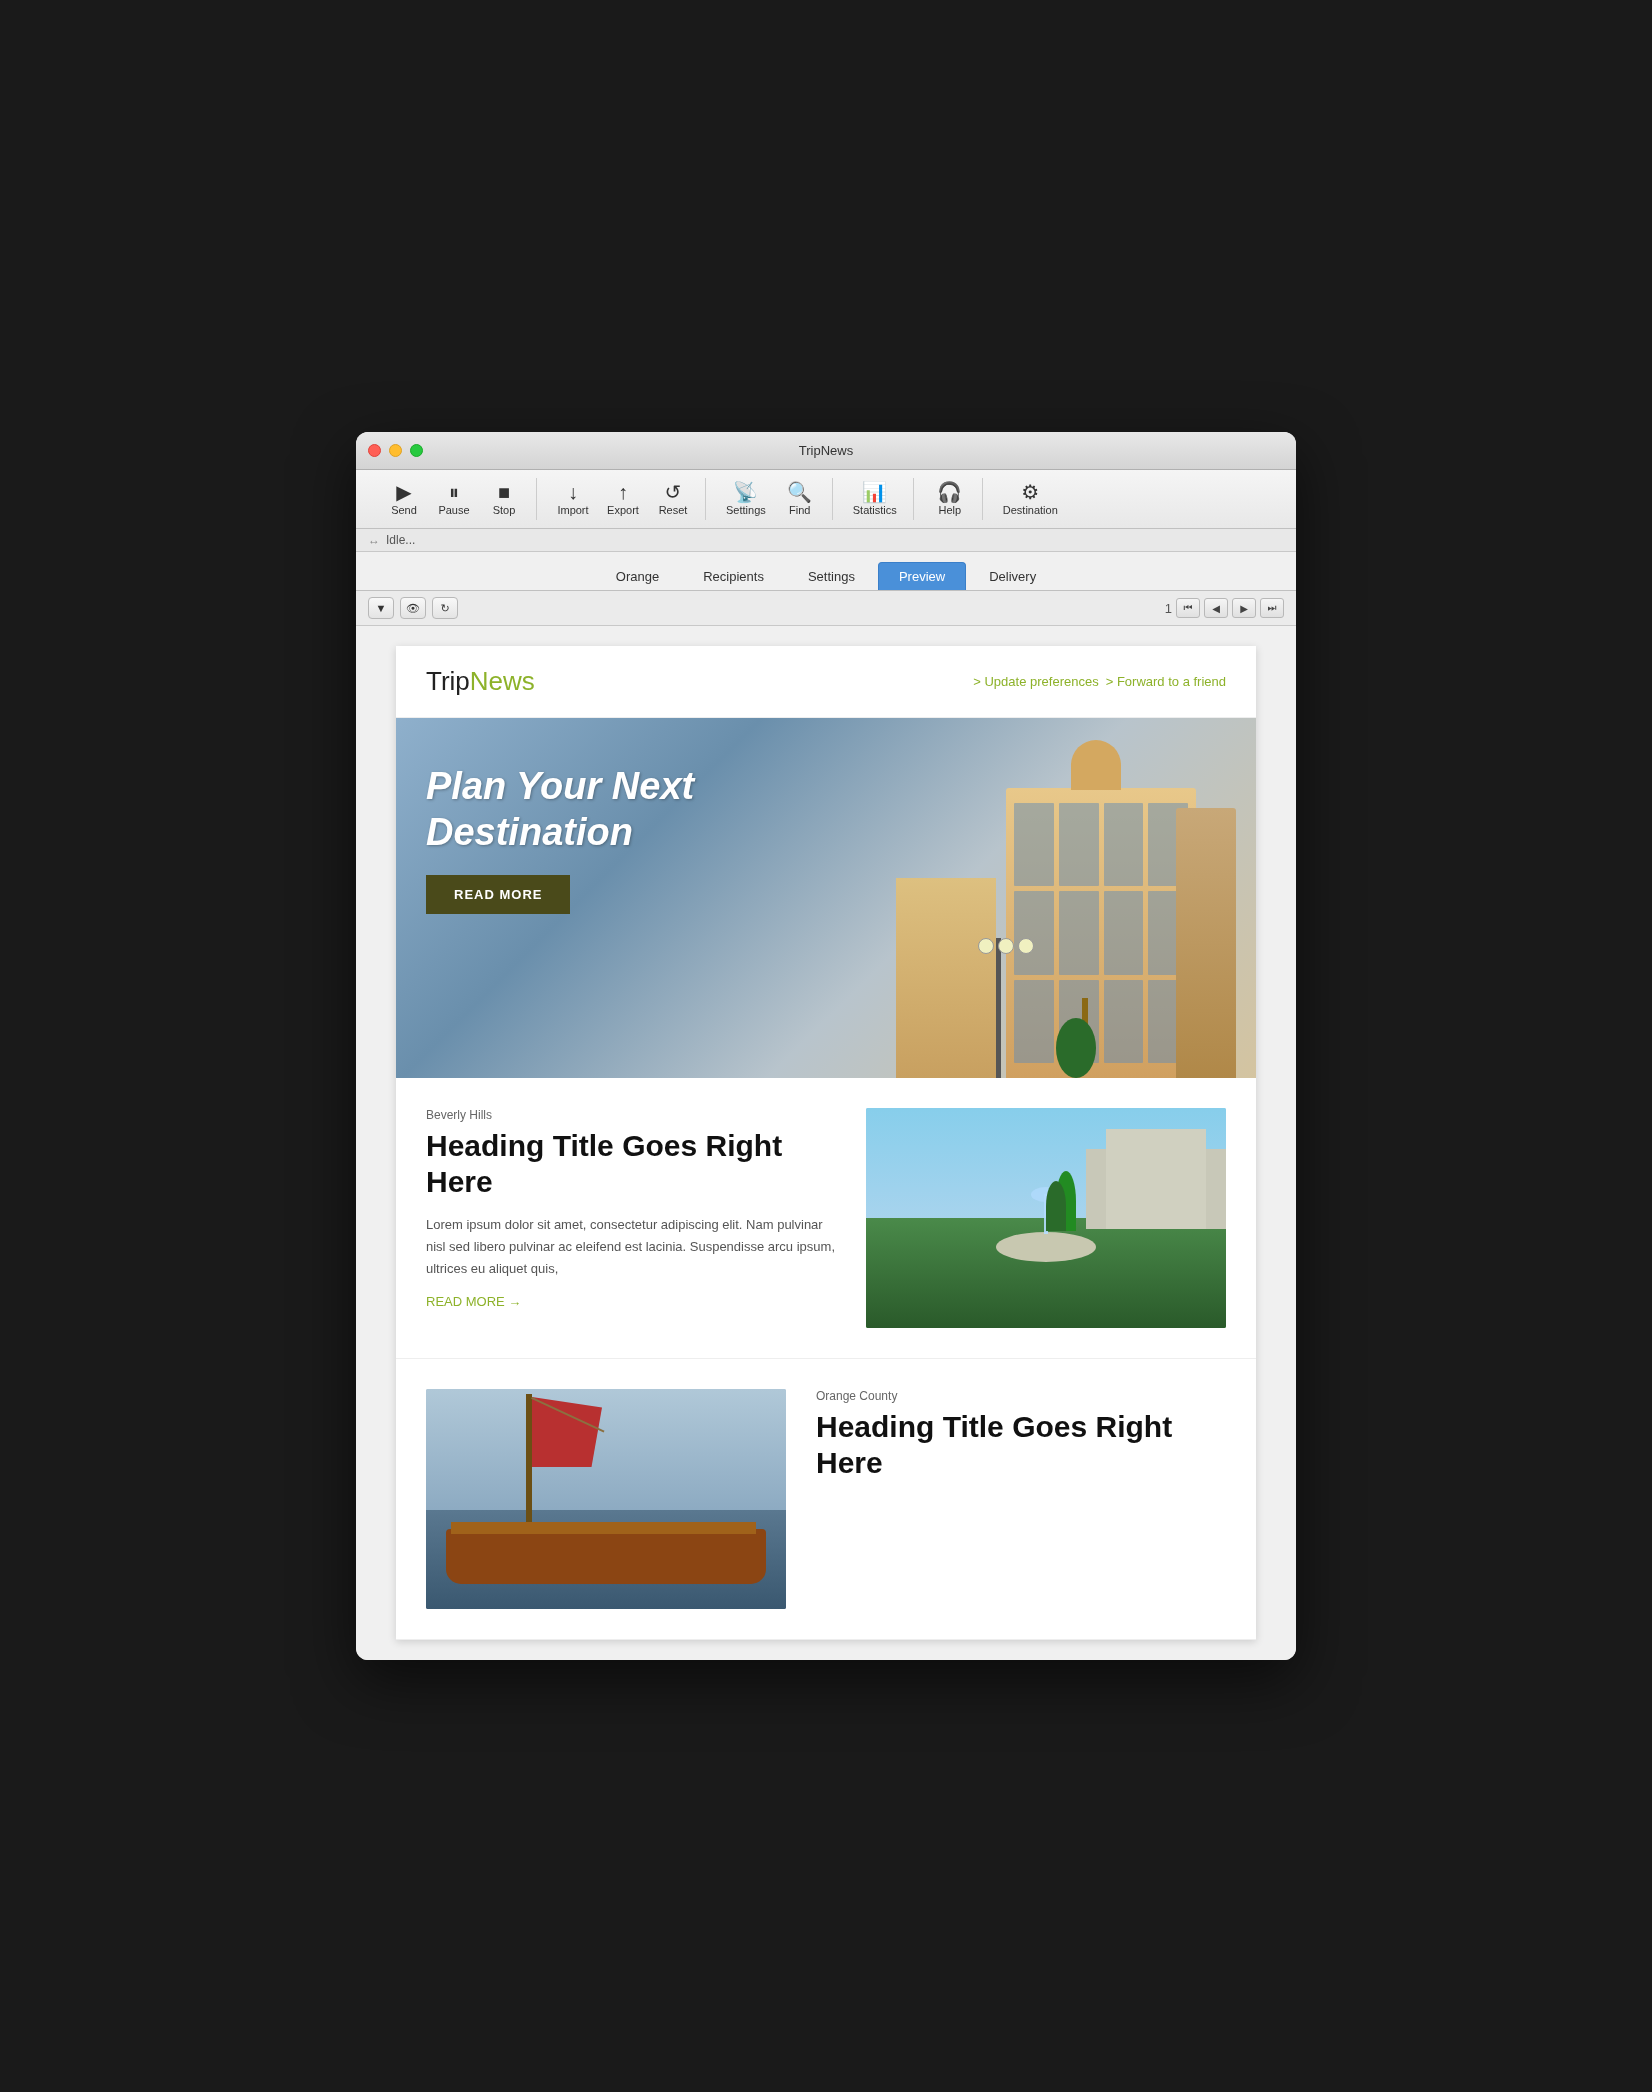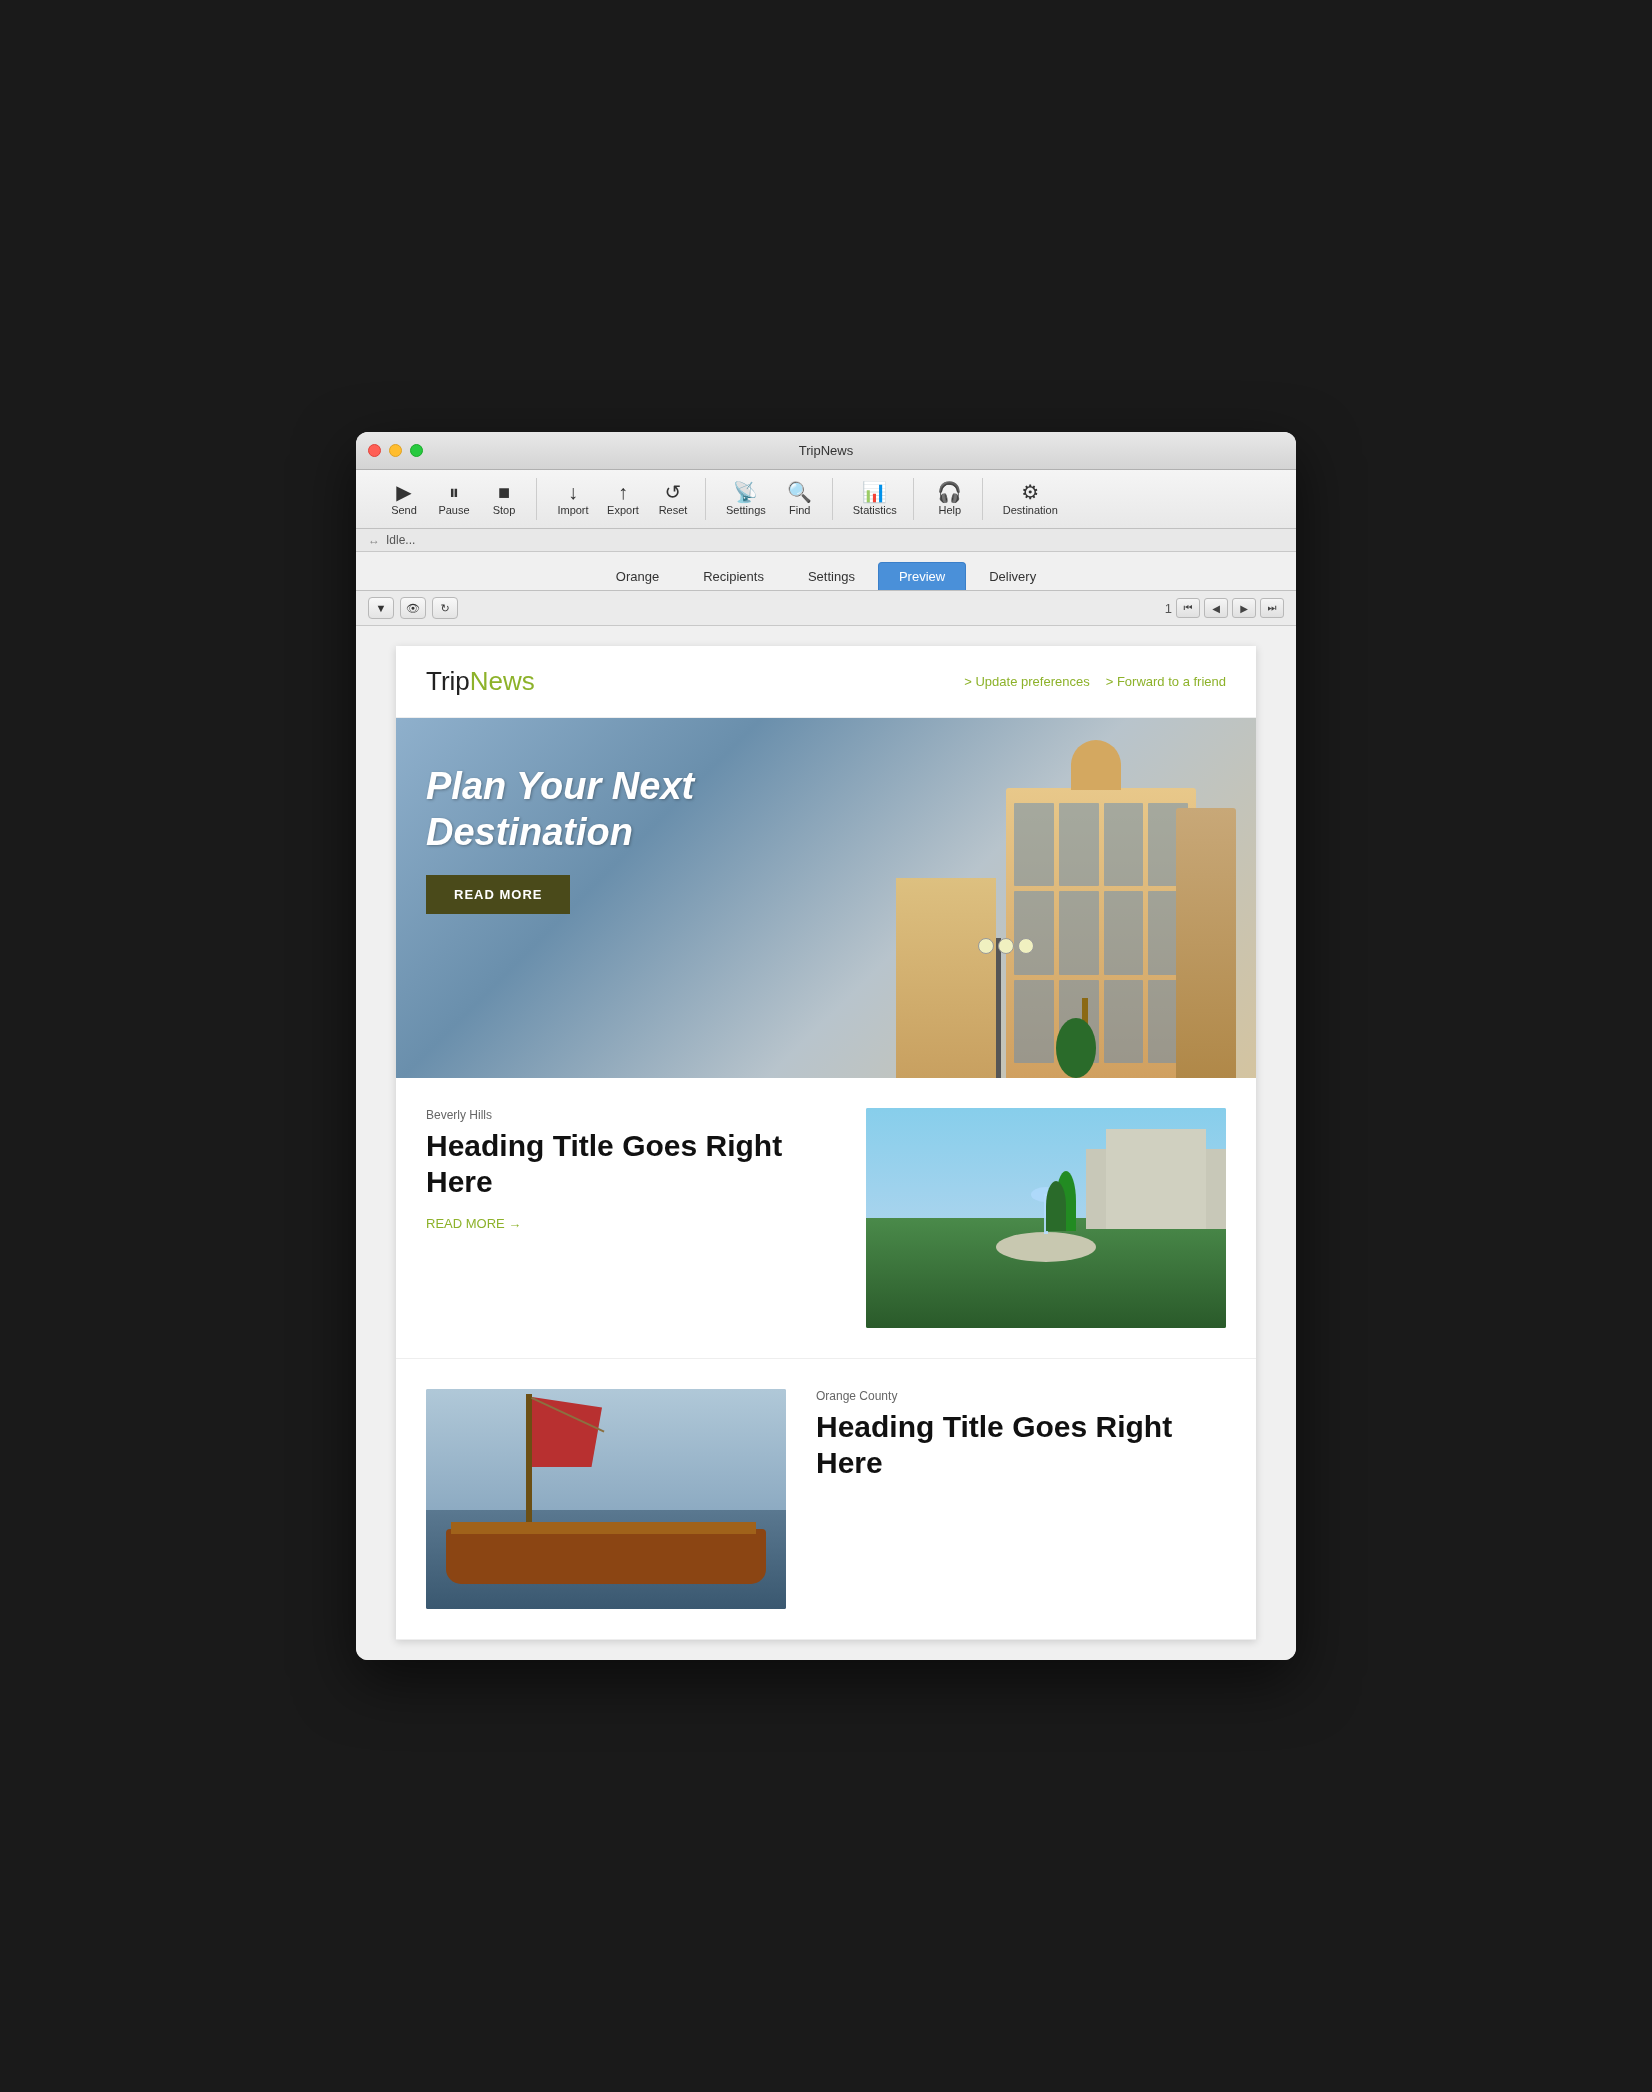--- a/index.html
+++ b/index.html
@@ -176,21 +176,21 @@
       justify-content: space-between;
       border-bottom: 1px solid #eee;
     }
     .brand-logo {
       font-size: 26px;
       font-weight: 300;
       color: #222;
     }
     .brand-logo span.trip { color: #222; }
     .brand-logo span.news { color: #8db22a; }
-    .header-links { display: flex; gap: 16px; }
+    .header-links { display: flex; gap: 7px; }
     .header-link {
       font-size: 13px;
       color: #8db22a;
       text-decoration: none;
       cursor: pointer;
     }
     .header-link::before { content: '> '; }
     
     .hero {
       position: relative;
@@ -471,20 +471,21 @@
         <div class="hero-text">
           <div class="hero-title">Plan Your Next Destination</div>
           <button class="hero-btn">READ MORE</button>
         </div>
       </div>
 
       <div class="article-row">
         <div class="article-text">
           <div class="article-location">Beverly Hills</div>
           <div class="article-title">Heading Title Goes Right Here</div>
+          <div class="article-body">Lorem ipsum dolor sit amet, consectetur adipiscing elit. Nam pulvinar nisl sed libero pulvinar ac eleifend est lacinia. Suspendisse arcu ipsum, ultrices eu aliquet quis,</div>
           <span class="article-readmore">READ MORE</span>
         </div>
         <div class="article-image">
 
           <div class="img-fountain">
             <div style="position:absolute; top:0; left:0; right:0; height:55%; background:linear-gradient(180deg,#87CEEB 0%,#aad4ee 100%);"></div>
             <div style="position:absolute; bottom:0; left:0; right:0; height:50%; background:linear-gradient(180deg,#4a8a4a,#2a5a2a);"></div>
             <div style="position:absolute; bottom:30%; left:50%; transform:translateX(-50%); width:100px; height:30px; background:#c8c8b0; border-radius:50%;"></div>
             <div style="position:absolute; bottom:calc(30% + 28px); left:calc(50% - 2px); width:4px; height:40px; background:rgba(180,220,255,0.9);"></div>
             <div style="position:absolute; bottom:calc(30% + 60px); left:calc(50% - 15px); width:30px; height:15px; background:rgba(180,220,255,0.7); border-radius:50%;"></div>

